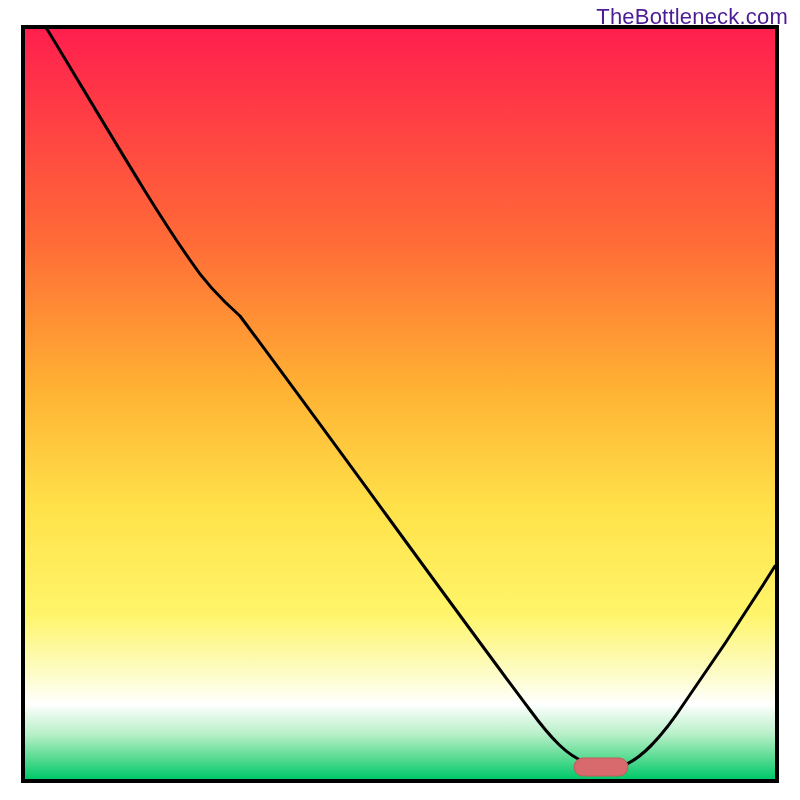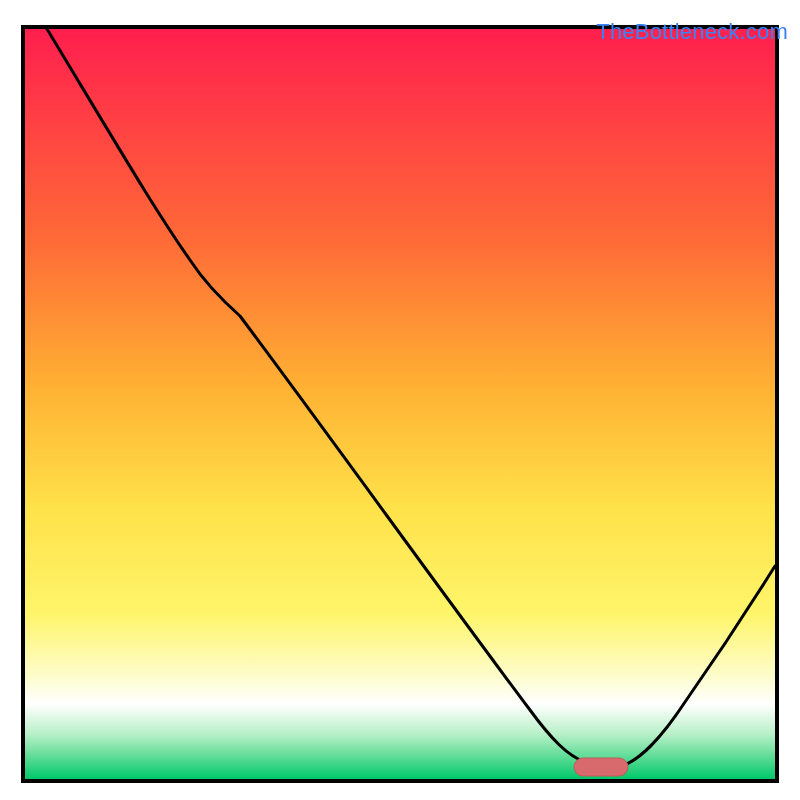--- a/index.html
+++ b/index.html
@@ -14,24 +14,23 @@
   .stage {
     position: relative;
     width: 800px;
     height: 800px;
   }
   .watermark {
     position: absolute;
     top: 4px;
     right: 12px;
     font-size: 22px;
-    color: #3b82f6;
+    color: #4c1d95;
     font-weight: 500;
     letter-spacing: 0.2px;
-    margin-top: 15px;
   }
   svg.chart {
     position: absolute;
     top: 0;
     left: 0;
   }
 </style>
 </head>
 <body>
 

